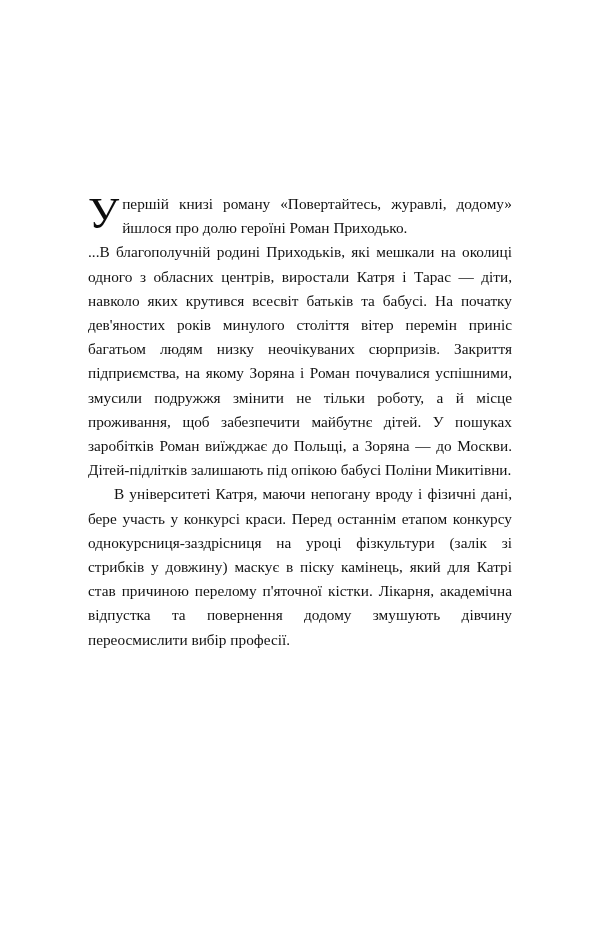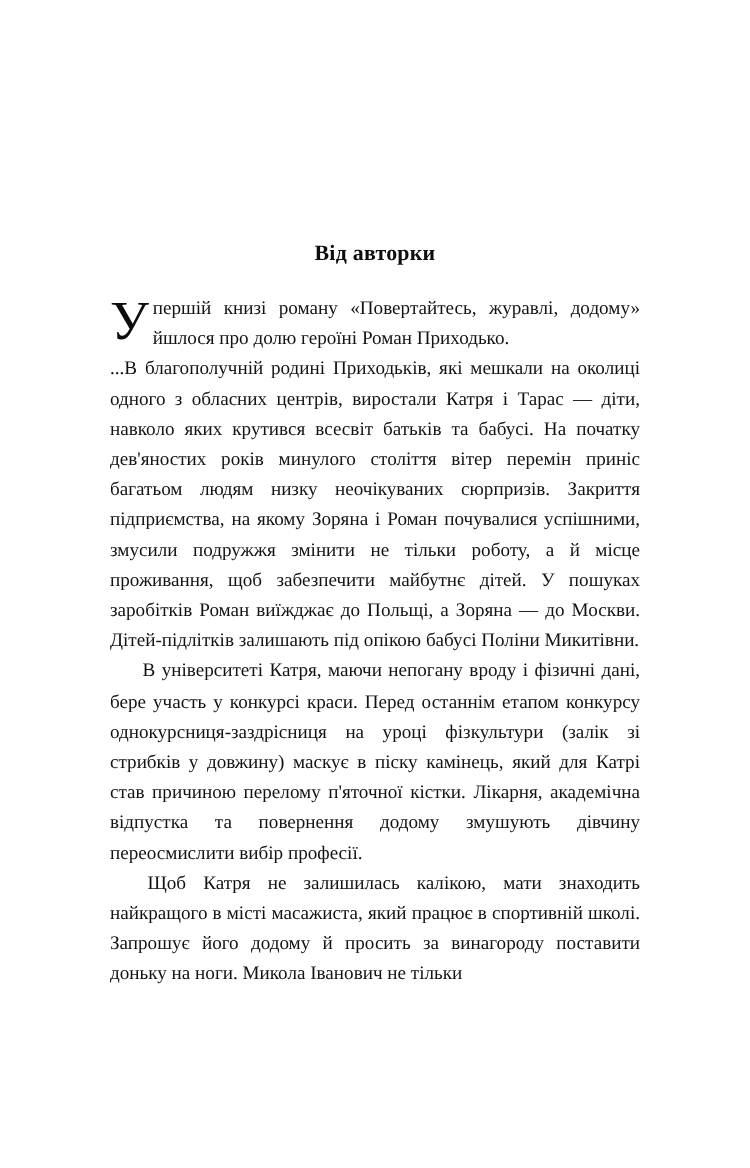--- a/index.html
+++ b/index.html
@@ -68,25 +68,23 @@
     margin-top: 1px;
     color: #0d0d0d;
   }
 </style>
 </head>
 <body>
 
 <div class="page">
   <div class="content">
 
-    <h1 class="doc-title">Від авторки</h1>
 
     <p class="para dropcap-para"><span class="dropcap">У</span><span>першій книзі роману «Повертайтесь, журавлі, додому» йшлося про долю героїні Роман Приходько.</span></p>
 
     <p class="para">...В благополучній родині Приходьків, які мешкали на околиці одного з обласних центрів, виростали Катря і Тарас — діти, навколо яких крутився всесвіт батьків та бабусі. На початку дев'яностих років минулого століття вітер перемін приніс багатьом людям низку неочікуваних сюрпризів. Закриття підприємства, на якому Зоряна і Роман почувалися успішними, змусили подружжя змінити не тільки роботу, а й місце проживання, щоб забезпечити майбутнє дітей. У пошуках заробітків Роман виїжджає до Польщі, а Зоряна — до Москви. Дітей-підлітків залишають під опікою бабусі Поліни Микитівни.</p>
 
 
     <p class="para indent">В університеті Катря, маючи непогану вроду і фізичні дані, бере участь у конкурсі краси. Перед останнім етапом конкурсу однокурсниця-заздрісниця на уроці фізкультури (залік зі стрибків у довжину) маскує в піску камінець, який для Катрі став причиною перелому п'яточної кістки. Лікарня, академічна відпустка та повернення додому змушують дівчину переосмислити вибір професії.</p>
 
-    <p class="para indent-wide">Щоб Катря не залишилась калікою, мати знаходить найкращого в місті масажиста, який працює в спортивній школі. Запрошує його додому й просить за винагороду поставити доньку на ноги. Микола Іванович не тільки</p>
 
   </div>
 </div>
 
 </body></html>

